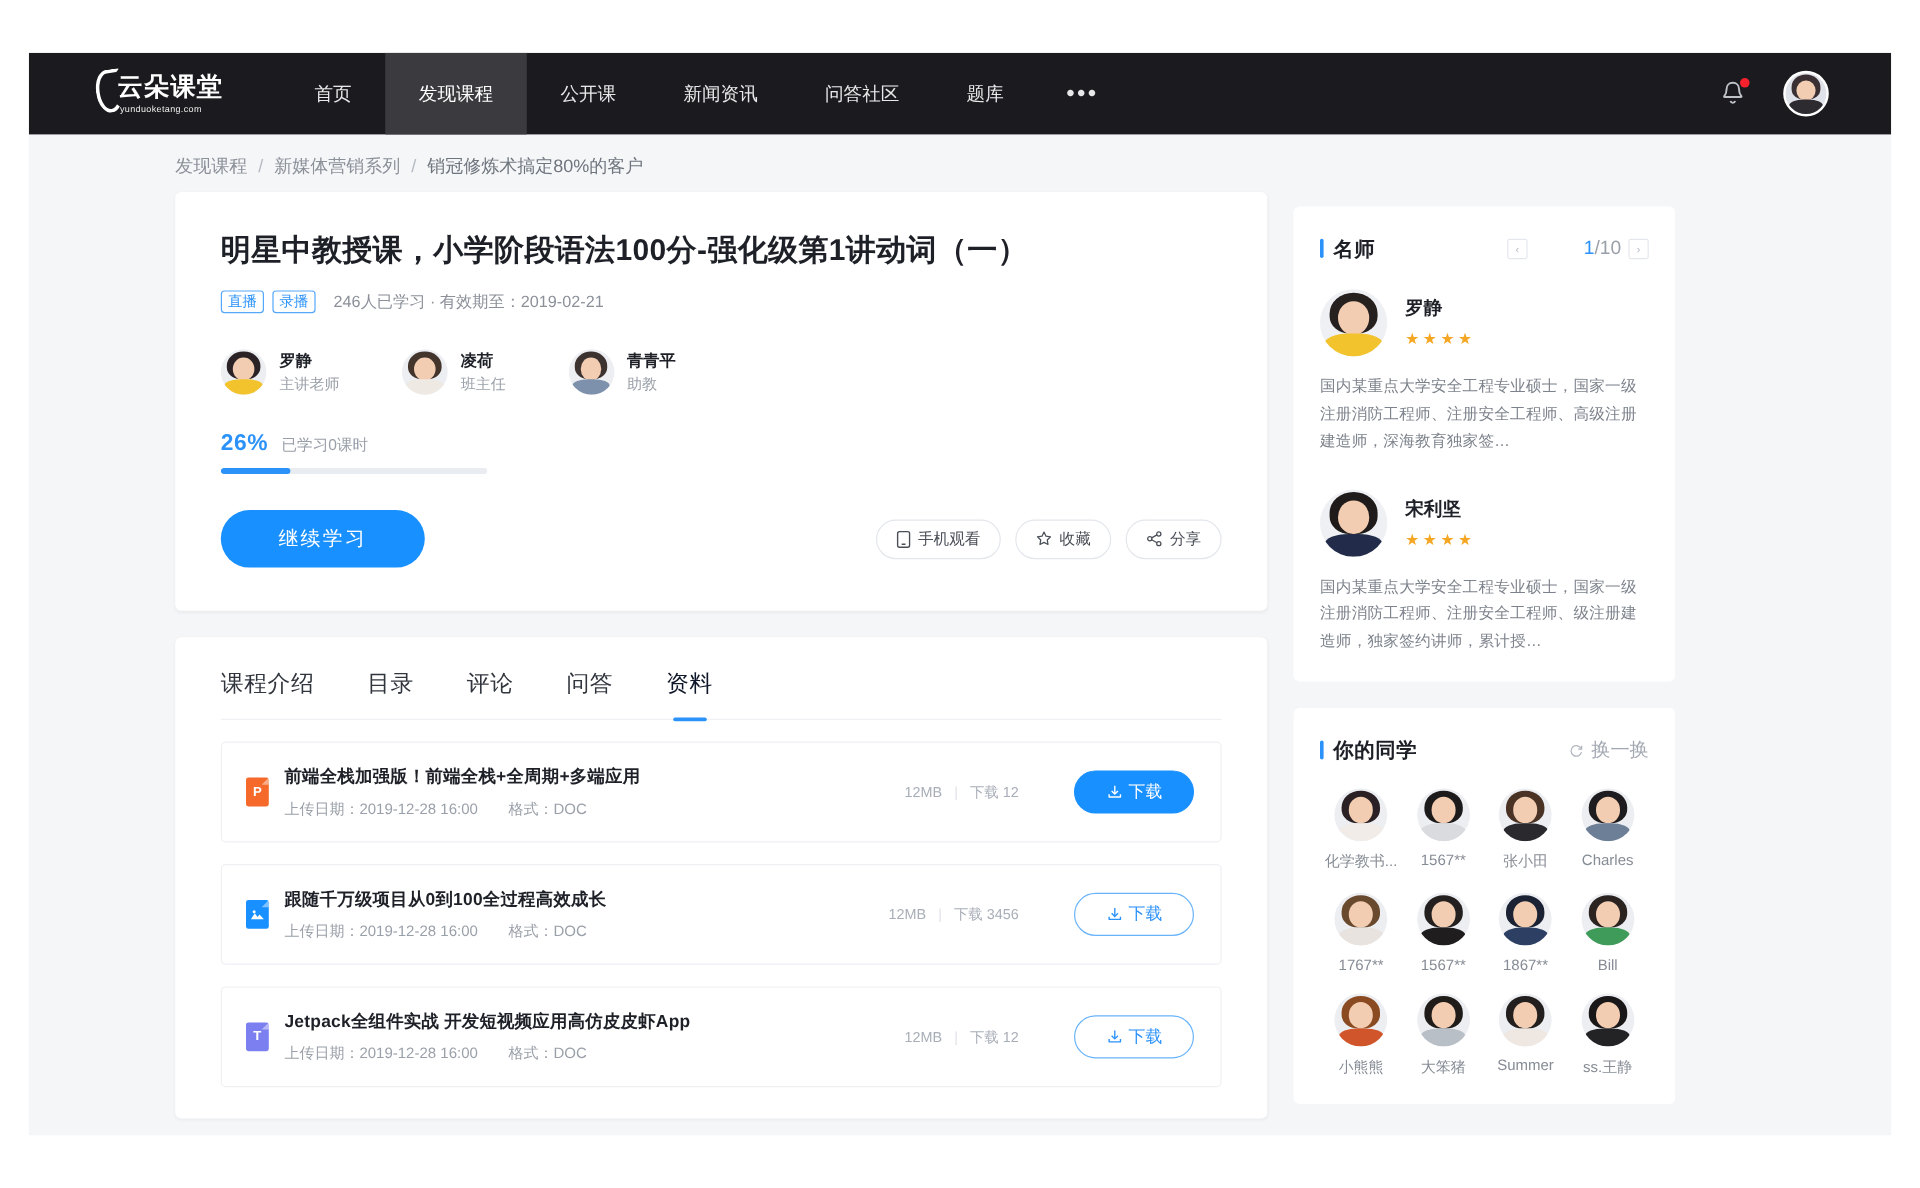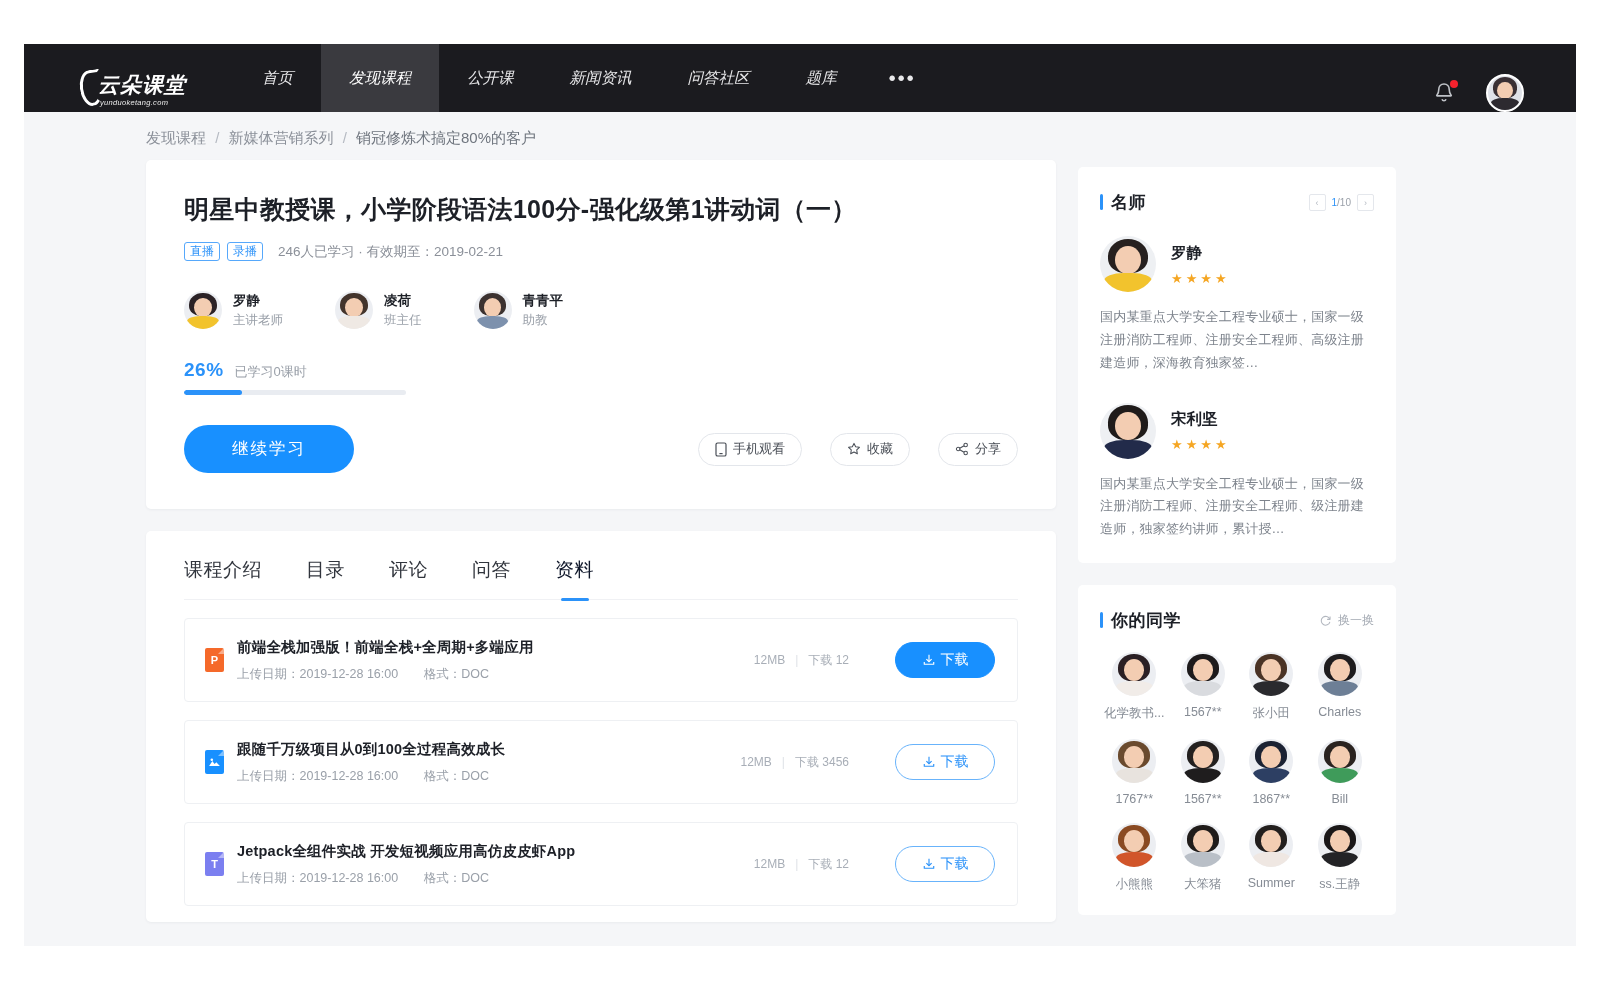--- a/index.html
+++ b/index.html
@@ -12,23 +12,22 @@
   .page {
     position: absolute; left: 24px; top: 44px;
     width: 1552px; height: 902px;
     background: #f5f6f8;
     overflow: hidden;
   }
 
   
   .topnav {
     height: 68px; background: #1b1b1f;
-    display: flex; align-items: flex-end;
+    display: flex; align-items: center;
     position: relative;
-    font-style: italic;
   }
   .logo-wrap {
     margin-left: 56px; width: 112px; height: 44px;
     display: flex; flex-direction: column; justify-content: center;
     position: relative;
   }
   .logo-main {
     color: #ffffff; font-size: 21px; font-weight: bold;
     letter-spacing: 1px; padding-left: 18px; line-height: 1;
   }
@@ -128,30 +127,30 @@
 
   .actions {
     margin-top: 30px; display: flex; align-items: center;
   }
   .btn-primary {
     width: 170px; height: 48px; border-radius: 24px;
     background: #1890ff; color: #ffffff; border: none;
     font-size: 16.5px; cursor: pointer; letter-spacing: 2px;
     font-family: inherit;
   }
-  .action-right { margin-left: auto; display: flex; gap: 28px; }
+  .action-right { margin-left: auto; display: flex; gap: 12px; }
   .chip {
     height: 33px; border: 1px solid #e3e6eb; border-radius: 17px;
     background: #fff; display: flex; align-items: center; gap: 6px;
     padding: 0 16px; font-size: 13px; color: #4a4f57; cursor: pointer;
   }
   .chip svg { display: block; }
 
   
-  .tabs-card { margin-top: 22px; padding: 0 38px 16px 38px; }
+  .tabs-card { margin-top: 22px; padding: 0 38px 26px 38px; }
   .tabs {
     display: flex; gap: 44px; padding-top: 26px;
     border-bottom: 1px solid #f0f1f4;
   }
   .tab {
     font-size: 19px; color: #31353d; padding-bottom: 16px;
     position: relative; cursor: pointer; letter-spacing: .5px;
   }
   .tab.active { color: #0f172a; }
   .tab.active::after {
@@ -205,25 +204,25 @@
   .panel-title::before {
     content: ""; position: absolute; left: 0; top: 3px;
     width: 3px; height: 16px; background: #2b92f9; border-radius: 2px;
   }
   .pager { margin-left: auto; display: flex; align-items: center; gap: 6px; }
   .pager-btn {
     width: 17px; height: 17px; border: 1px solid #e4e7ec; border-radius: 2px;
     display: flex; align-items: center; justify-content: center;
     color: #b4bac2; font-size: 9px; cursor: pointer; background: #fff;
   }
-  .pager-txt { font-size: 10px; color: #9aa0a9; }
+  .pager-txt { font-size: 16px; color: #9aa0a9; margin-left: 41px; }
   .pager-txt b { color: #2b92f9; font-weight: normal; }
   .refresh {
     margin-left: auto; display: flex; align-items: center; gap: 6px;
-    font-size: 12px; color: #a3a9b2; cursor: pointer;
+    font-size: 16px; color: #a3a9b2; cursor: pointer;
   }
 
   .teacher-block { margin-top: 22px; }
   .teacher-block + .teacher-block { margin-top: 28px; }
   .tb-top { display: flex; align-items: center; gap: 15px; }
   .tb-avatar {
     width: 56px; height: 56px; border-radius: 50%;
     background: #eef0f3; overflow: hidden; position: relative; flex: none;
   }
   .tb-name { font-size: 15.5px; color: #1d2027; font-weight: bold; }

